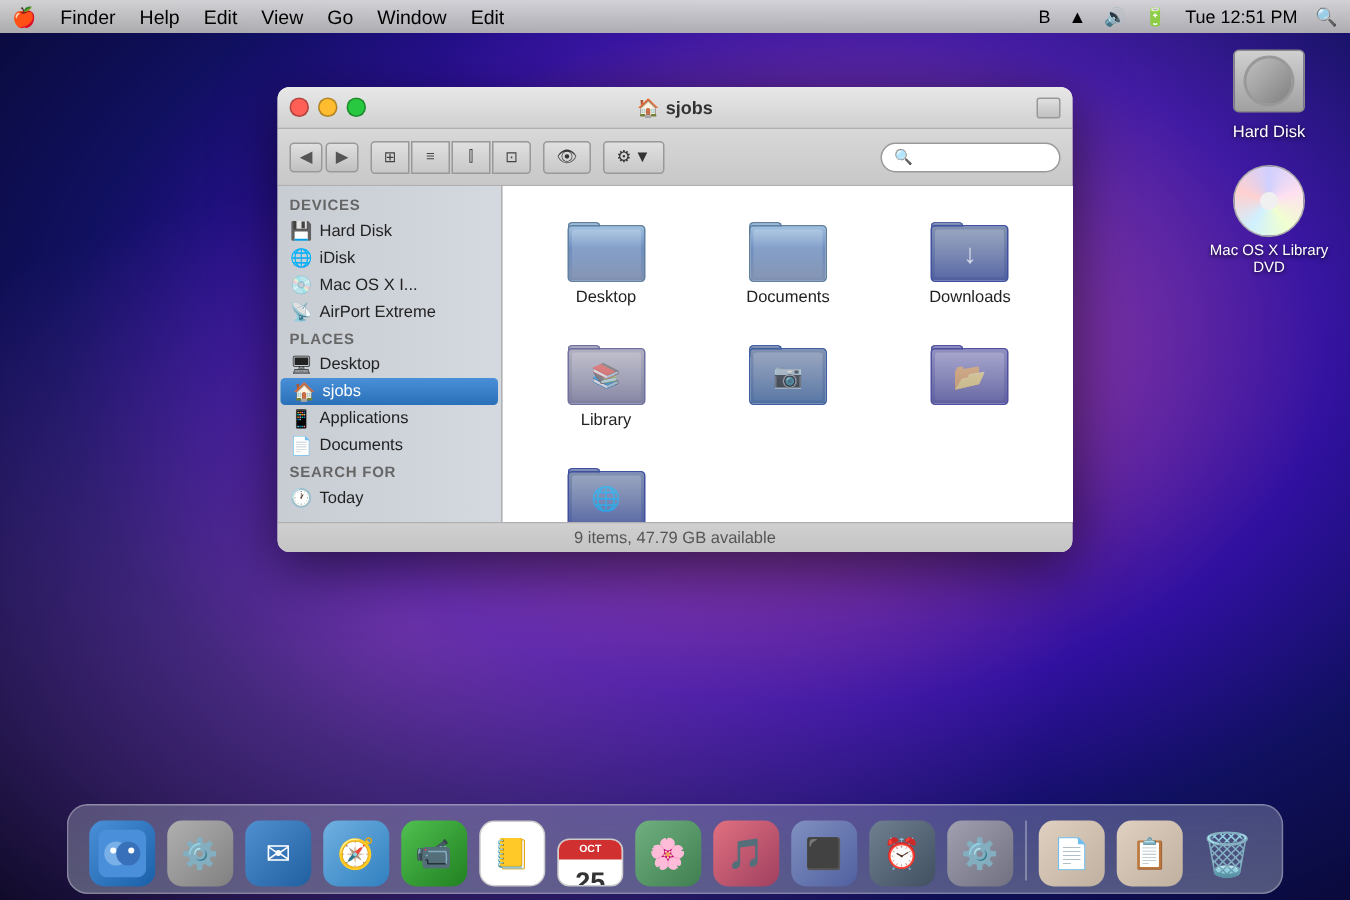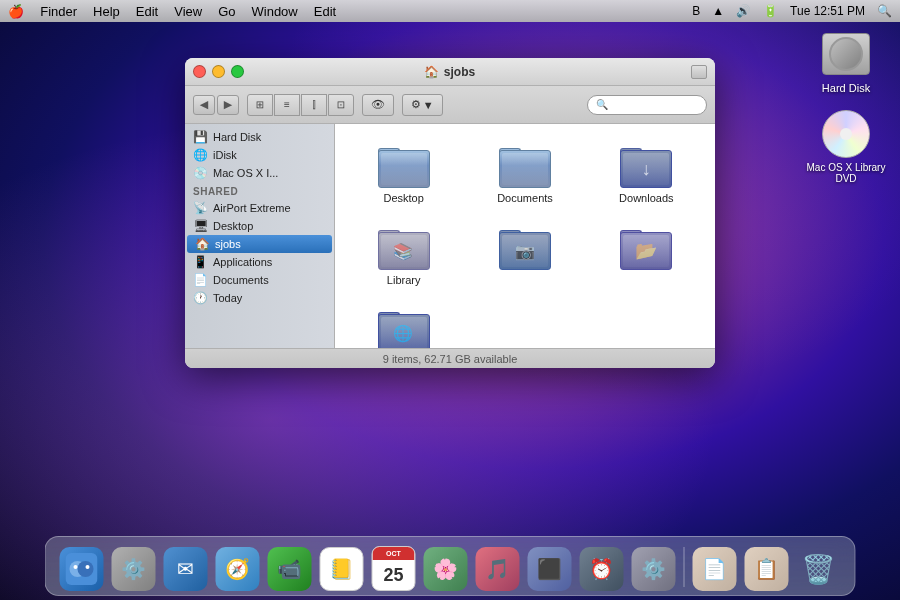--- a/index.html
+++ b/index.html
@@ -513,56 +513,58 @@
       <span>▼</span>
     </div>
     <div class="search-box">
       <span style="font-size:10px;">🔍</span>
     </div>
   </div>
 
   <div class="main-content">
 
     <div class="sidebar">
+      <div class="sidebar-section-header">DEVICES</div>
       <div class="sidebar-item">
         <span class="sidebar-icon">💾</span>
         <span>Hard Disk</span>
       </div>
       <div class="sidebar-item">
         <span class="sidebar-icon">🌐</span>
         <span>iDisk</span>
       </div>
       <div class="sidebar-item">
         <span class="sidebar-icon">💿</span>
         <span>Mac OS X I...</span>
       </div>
 
-      <div class="sidebar-section-header">SHARED</div>
       <div class="sidebar-item">
         <span class="sidebar-icon">📡</span>
         <span>AirPort Extreme</span>
       </div>
 
+      <div class="sidebar-section-header">PLACES</div>
       <div class="sidebar-item">
         <span class="sidebar-icon">🖥</span>
         <span>Desktop</span>
       </div>
       <div class="sidebar-item active">
         <span class="sidebar-icon">🏠</span>
         <span>sjobs</span>
       </div>
       <div class="sidebar-item">
         <span class="sidebar-icon">📱</span>
         <span>Applications</span>
       </div>
       <div class="sidebar-item">
         <span class="sidebar-icon">📄</span>
         <span>Documents</span>
       </div>
 
+      <div class="sidebar-section-header">SEARCH FOR</div>
       <div class="sidebar-item">
         <span class="sidebar-icon">🕐</span>
         <span>Today</span>
       </div>
 
     </div>
 
     <div class="file-grid">
 
       <div class="file-item">
@@ -629,21 +631,21 @@
           <div class="folder-body" style="background: linear-gradient(to bottom, #8090b0, #5060a0); border-color: #4050a0; display:flex; align-items:center; justify-content:center;">
             <span style="font-size:16px; color:rgba(255,255,255,0.7);">🌐</span>
           </div>
         </div>
 
       </div>
     </div>
   </div>
 
   <div class="status-bar">
-    <span>9 items, 62.71 GB available</span>
+    <span>9 items, 47.79 GB available</span>
   </div>
 </div>
 
 <div class="dock">
 
   <div class="dock-item">
     <div class="dock-icon dock-finder">
       <svg width="32" height="32" viewBox="0 0 32 32">
         <rect width="32" height="32" rx="6" fill="#4a8fd9"></rect>
         <circle cx="12" cy="16" r="8" fill="#7ab0e8"></circle>
@@ -678,21 +680,21 @@
     </div>
   </div>
 
   <div class="dock-item">
     <div class="dock-icon" style="background: white; border-radius:10px; border:1px solid #ccc; width:44px; height:44px; display:flex; align-items:center; justify-content:center;">
       <span style="font-size:20px;">📒</span>
     </div>
   </div>
 
   <div class="dock-item">
-    <div style="background: white; border-radius:8px; width:44px; height:45px; overflow:hidden; border:1px solid #ccc;">
+    <div style="background: white; border-radius:8px; width:44px; height:32px; overflow:hidden; border:1px solid #ccc;">
       <div style="background: #d03030; height:13px; display:flex; align-items:center; justify-content:center;">
         <span style="font-size:7px; color:white; font-weight:bold;">OCT</span>
       </div>
       <div style="display:flex; align-items:center; justify-content:center; height:31px;">
         <span style="font-size:18px; font-weight:bold; color:#333;">25</span>
       </div>
     </div>
   </div>
 
   <div class="dock-item">

